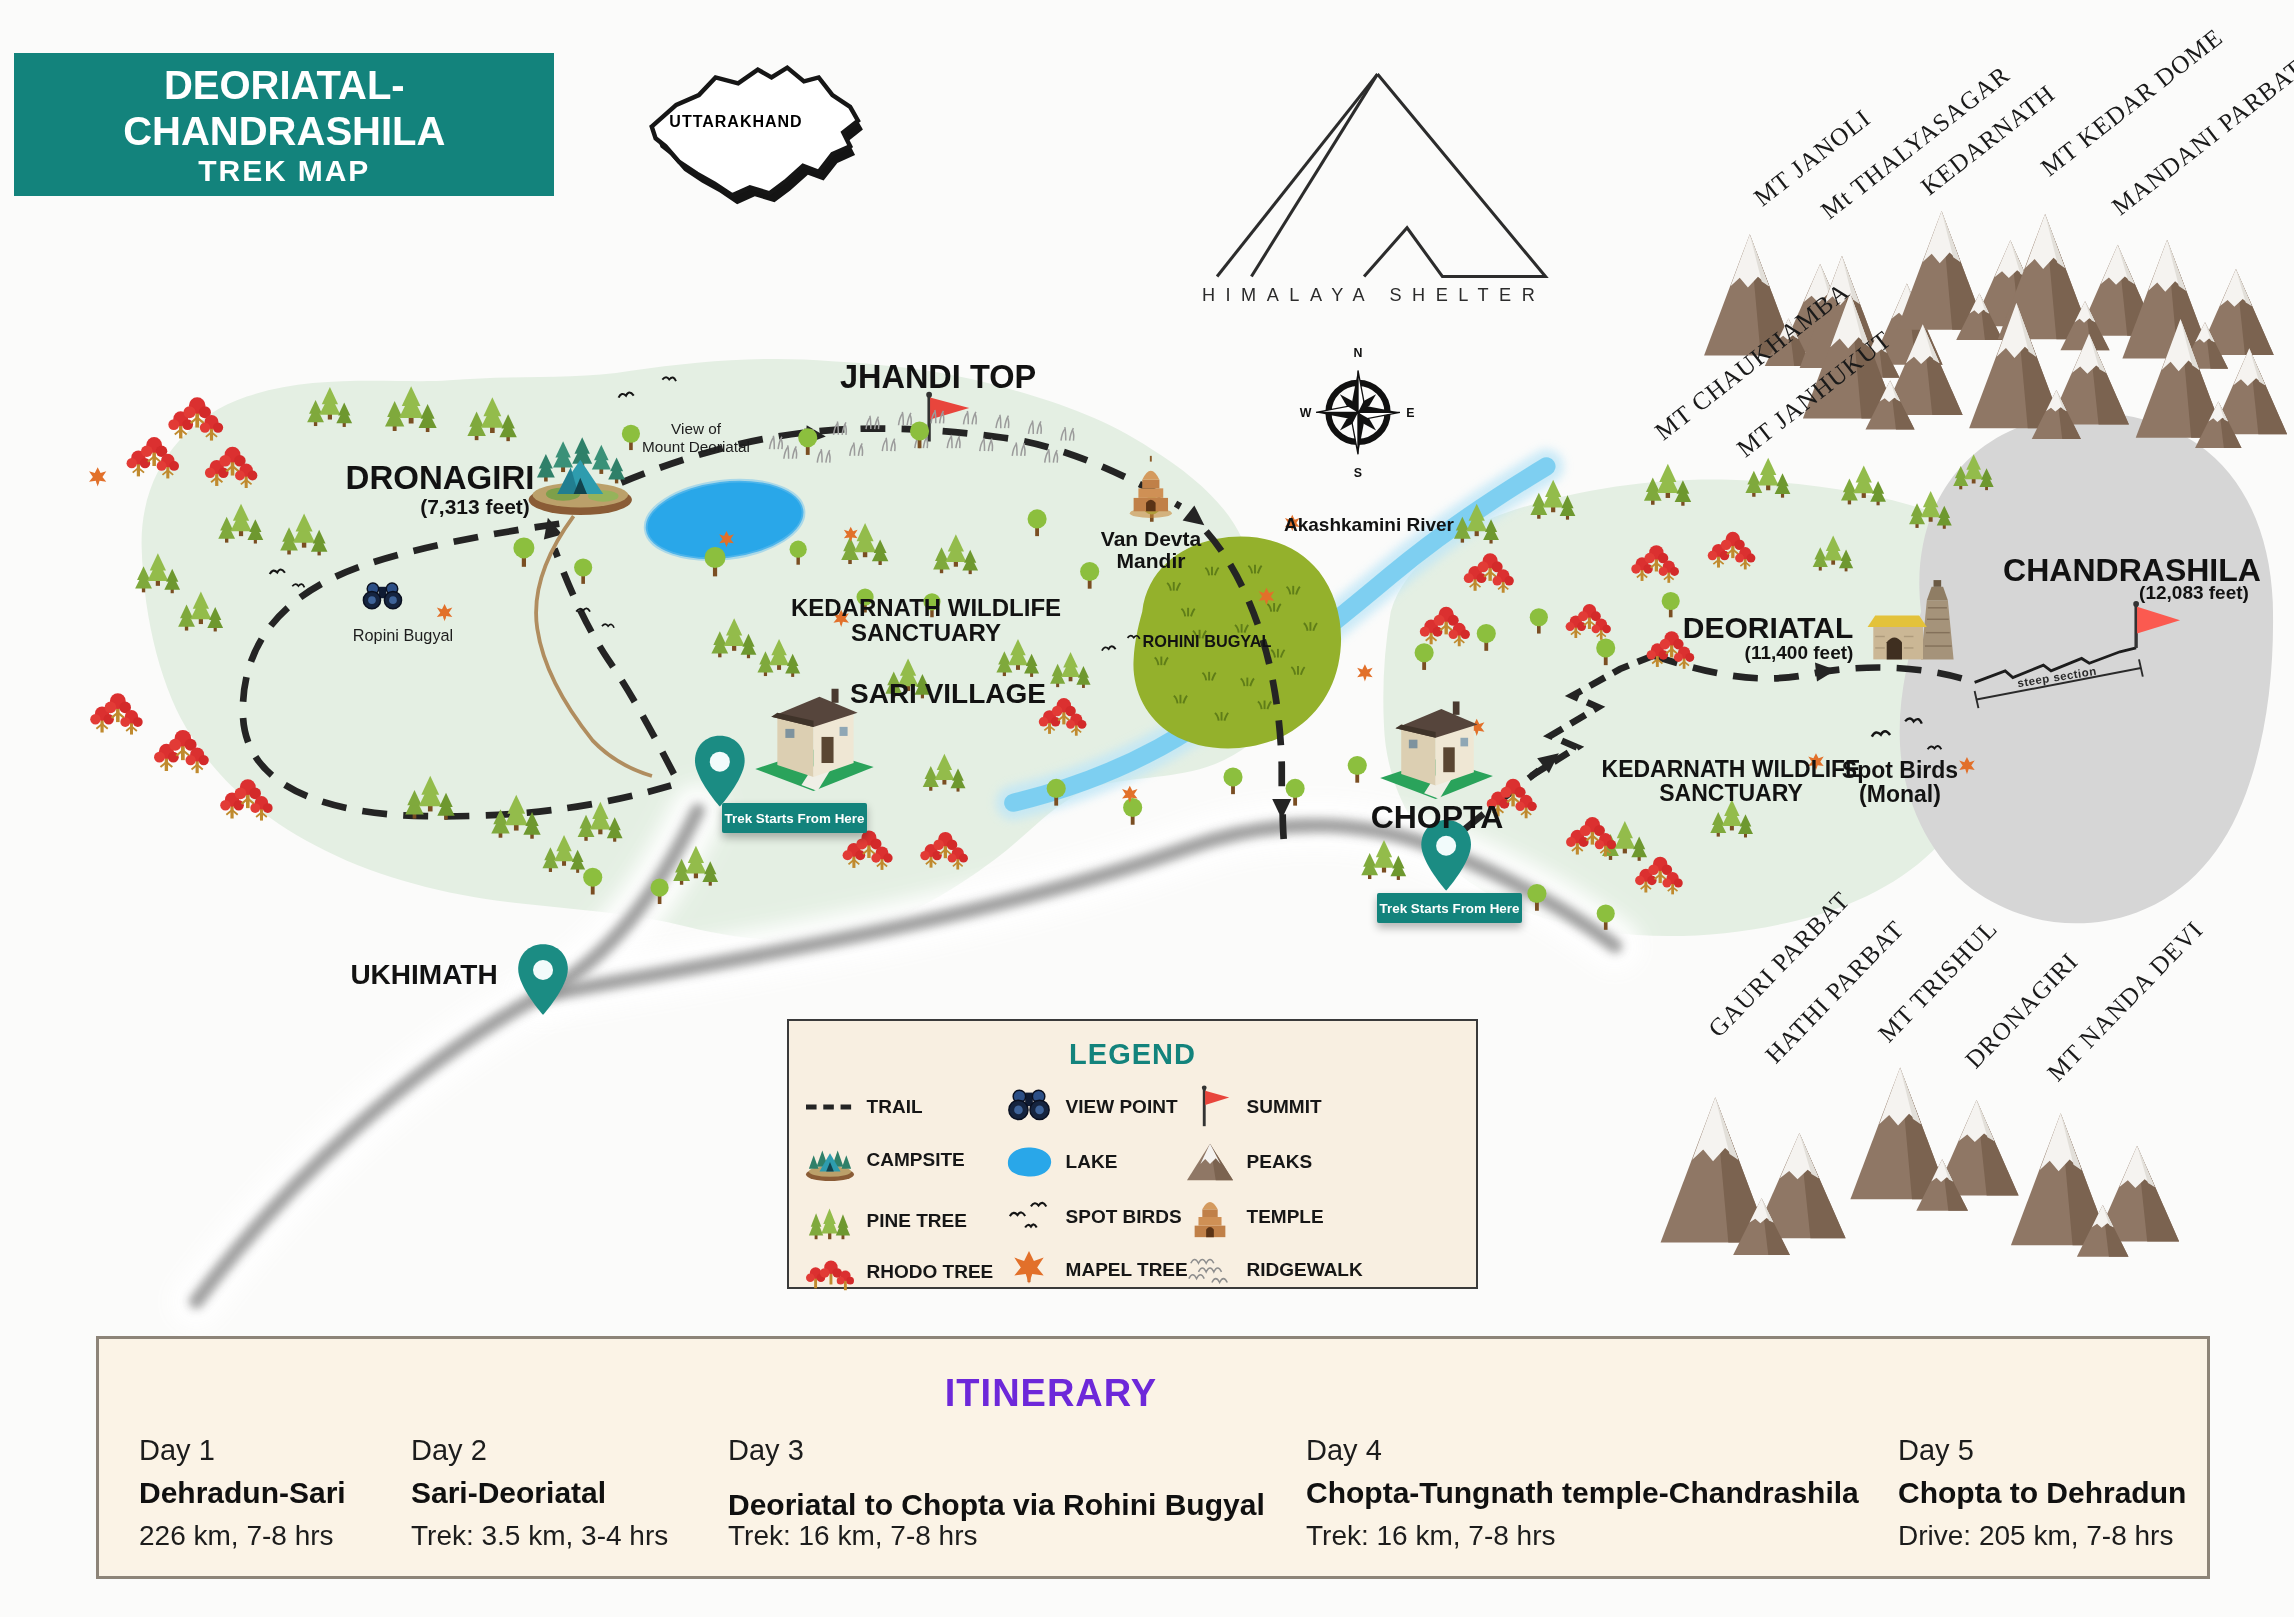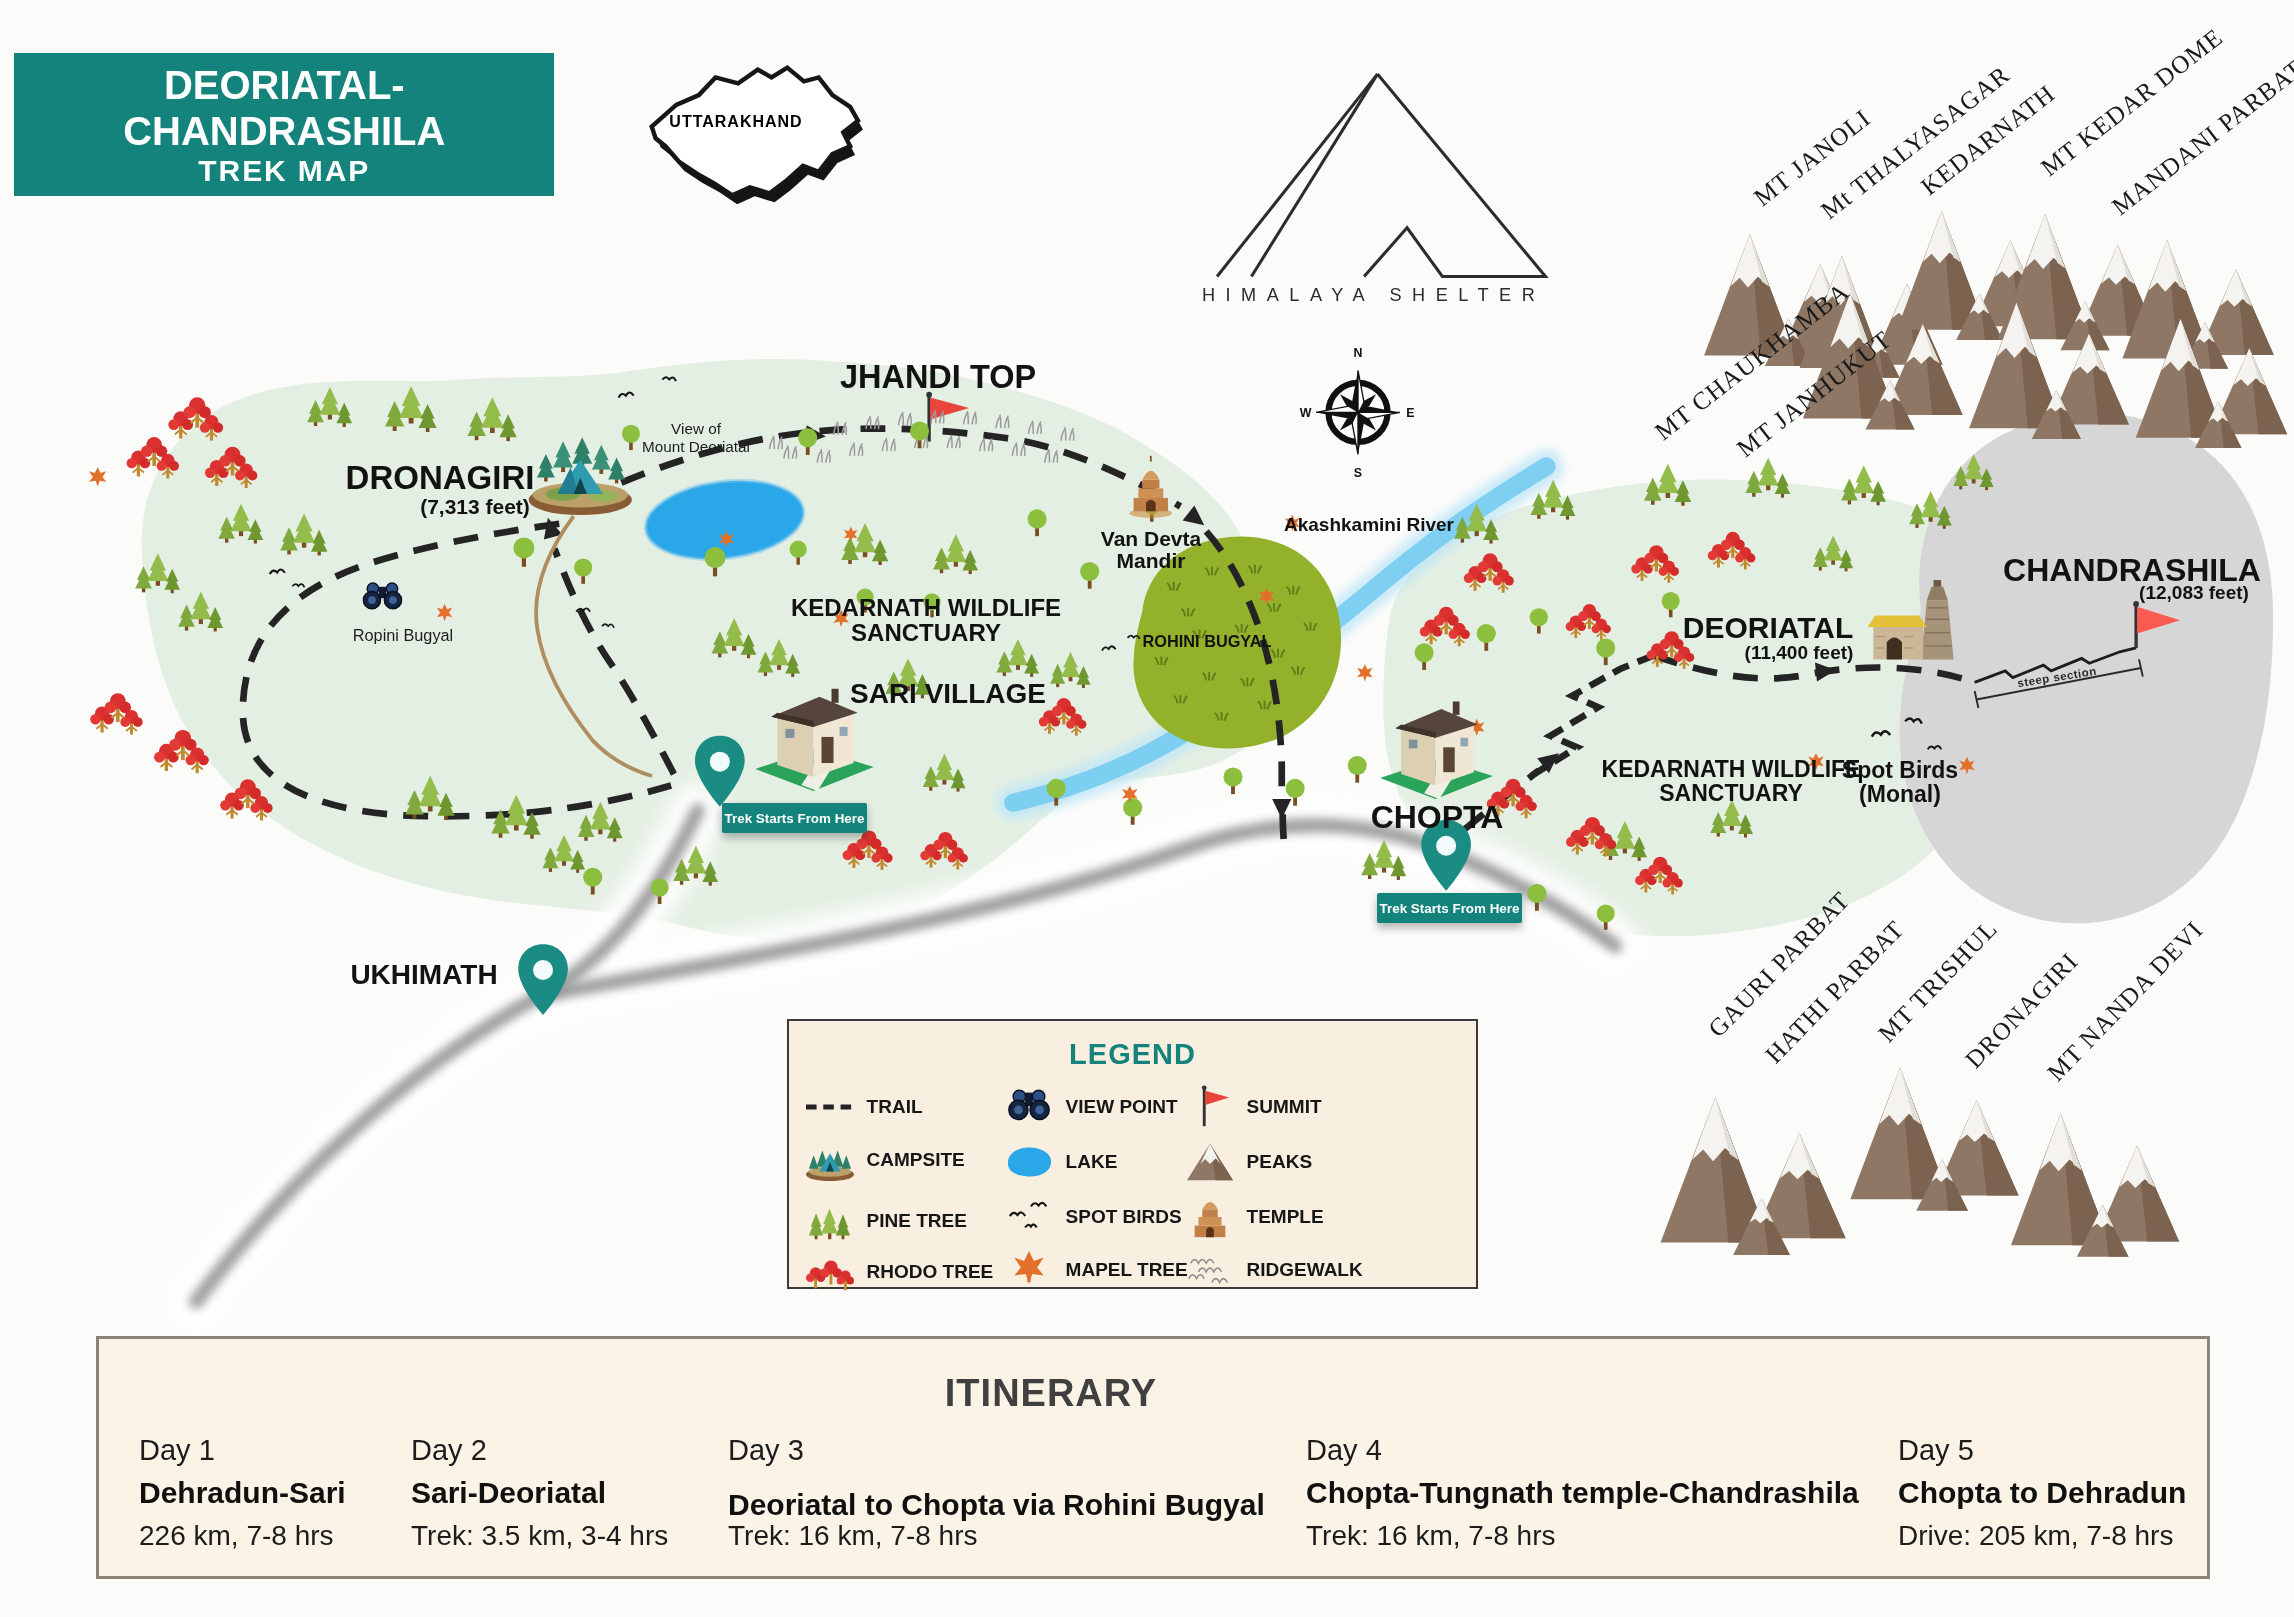--- a/index.html
+++ b/index.html
@@ -38,21 +38,21 @@
     border:2.9px solid #3A3A3A;box-sizing:border-box;z-index:7;}
   .legend-title{position:absolute;left:50%;top:17px;transform:translateX(-50%);
     color:#13837C;font-size:29px;font-weight:bold;letter-spacing:1px;}
   .lg-row{position:absolute;display:flex;align-items:center;gap:9.6px;z-index:8;}
   .lg-ic{width:54px;height:48px;display:flex;align-items:center;justify-content:center;}
   .lg-lb{font-size:19px;font-weight:bold;color:#161616;white-space:nowrap;}
   
   .itinerary-box{left:96px;top:1336px;width:2114px;height:243px;background:#FBF3E6;
     border:3.8px solid #8D8478;box-sizing:border-box;z-index:7;}
   .it-title{position:absolute;left:1051px;top:1372px;transform:translateX(-50%);
-    color:#404040;font-size:38px;font-weight:bold;letter-spacing:1px;z-index:8;}
+    color:#6d28d9;font-size:38px;font-weight:bold;letter-spacing:1px;z-index:8;}
   .it-day{position:absolute;font-size:29px;color:#1c1c1c;z-index:8;white-space:nowrap;}
   .it-route{position:absolute;font-size:30px;font-weight:bold;color:#101010;z-index:8;white-space:nowrap;}
   .it-detail{position:absolute;font-size:28px;color:#1c1c1c;z-index:8;white-space:nowrap;}
 </style>
 </head>
 <body>
 
 <div id="stage">
 
   <svg id="map-svg" width="2294" height="1617" viewBox="0 0 2400 1692">

